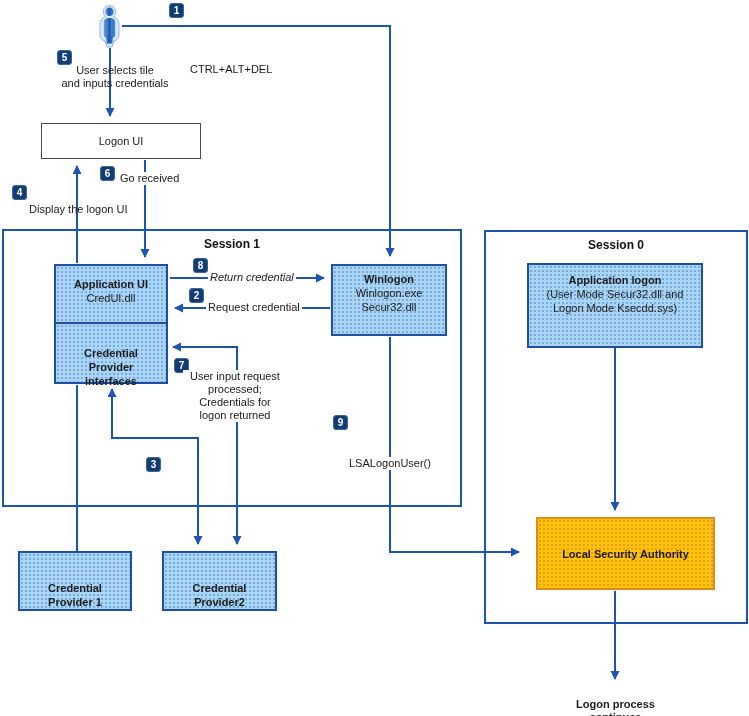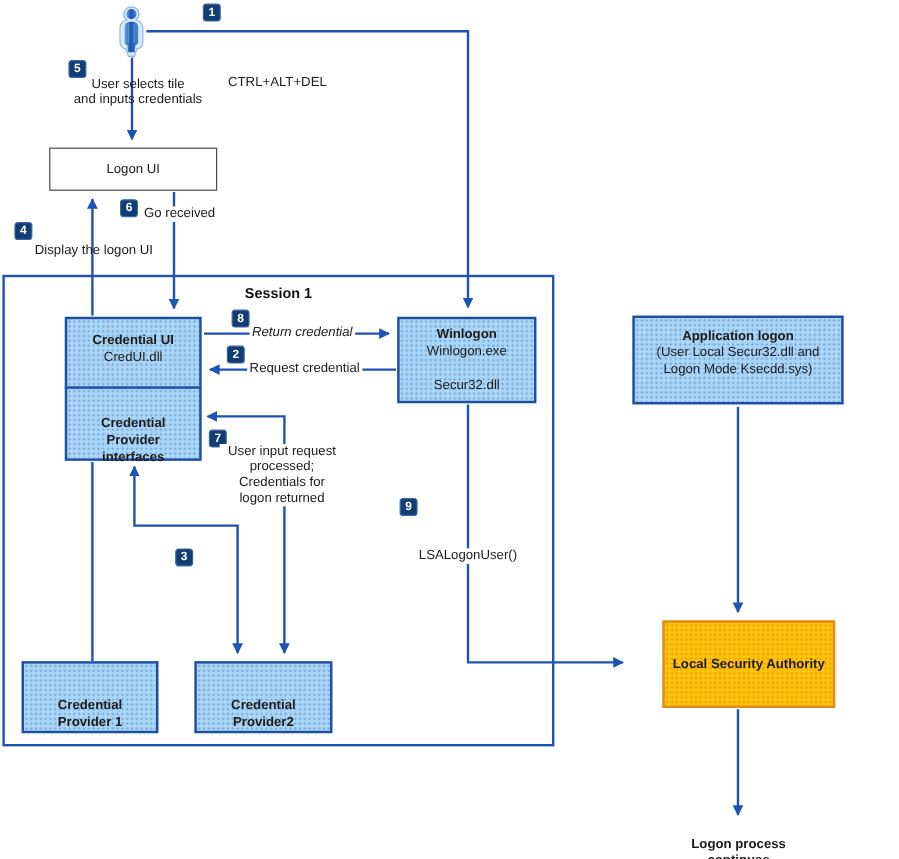--- a/index.html
+++ b/index.html
@@ -29,22 +29,25 @@
   .bold{font-weight:bold;}
   .vcenter{display:flex;align-items:center;justify-content:center;}
   #person{position:absolute;left:96px;top:5px;z-index:3;}
   .wire{stroke:#1d53b2;stroke-width:2;fill:none;}
 </style>
 </head>
 <body>
 
 <div id="stage">
 
-  <div class="session" style="left:2px;top:229px;width:460px;height:393px;">
+  <div class="session" style="left:2px;top:229px;width:460px;height:278px;">
     <div class="session-title">Session 1</div>
+  </div>
+  <div class="session" style="left:484px;top:230px;width:264px;height:394px;">
+    <div class="session-title">Session 0</div>
   </div>
 
   <svg id="wires" width="749" height="716">
     <defs>
       <marker id="arr" markerUnits="userSpaceOnUse" markerWidth="10" markerHeight="10" refX="8" refY="4.5" orient="auto-start-reverse">
         <path d="M0 0 L9 4.5 L0 9 Z" fill="#1d53b2"></path>
       </marker>
     </defs>
     <path class="wire" d="M122 26 H390 V256" marker-end="url(#arr)"></path>
     <path class="wire" d="M110 48 V116" marker-end="url(#arr)"></path>
@@ -73,58 +76,58 @@
              C6 35.4 4 33 4 30 L4 19 C4 15.6 6.1 12.7 9.6 11.5 C8.1 10.4 7.2 8.6 7.2 6.6
              C7.2 3.2 10 0.8 13.5 0.8 Z" fill="#d8eafc" stroke="#8ab6e8" stroke-width="1"></path>
     <circle cx="13.5" cy="6.8" r="4.2" fill="url(#pg)"></circle>
     <path d="M7.8 30 L7.8 17.5 C7.8 14.6 10.2 13.1 13.5 13.1 C16.8 13.1 19.2 14.6 19.2 17.5
              L19.2 30 C19.2 31.4 18.3 32.4 16.9 32.5 L16.3 38.6 L10.7 38.6 L10.1 32.5
              C8.7 32.4 7.8 31.4 7.8 30 Z" fill="url(#pg)"></path>
     <path d="M11.2 14.5 V31" stroke="#5b93d6" stroke-width="0.8"></path>
     <path d="M15.8 14.5 V31" stroke="#5b93d6" stroke-width="0.8"></path>
   </svg>
 
-  <div class="node white-node vcenter" style="left:41px;top:123px;width:140px;height:36px;">
+  <div class="node white-node vcenter" style="left:41px;top:123px;width:160px;height:36px;">
     <span>Logon UI</span>
   </div>
 
   <div class="node blue" style="left:54px;top:264px;width:114px;height:60px;padding-top:11px;">
-    <b>Credential UI</b><br>
+    <b>Application UI</b><br>
     <span>CredUI.dll</span>
   </div>
 
   <div class="node blue pre" style="left:54px;top:322px;width:114px;height:62px;padding-top:8px;font-weight:bold;">
     <span>Credential
 Provider
 interfaces</span>
   </div>
 
   <div class="node blue" style="left:331px;top:264px;width:116px;height:72px;padding-top:6px;">
     <b>Winlogon</b><br>
     <span>Winlogon.exe</span><br>
-    <span style="display:inline-block;margin-top:14px;">Secur32.dll</span>
+    <span style="display:inline-block;">Secur32.dll</span>
   </div>
 
   <div class="node blue pre" style="left:18px;top:551px;width:114px;height:60px;padding-top:14px;font-weight:bold;">
     <span>Credential
 Provider 1</span>
   </div>
 
   <div class="node blue pre" style="left:162px;top:551px;width:115px;height:60px;padding-top:14px;font-weight:bold;">
     <span>Credential
 Provider2</span>
   </div>
 
-  <div class="node blue" style="left:527px;top:263px;width:176px;height:74px;padding-top:8px;">
+  <div class="node blue" style="left:527px;top:263px;width:176px;height:85px;padding-top:8px;">
     <b>Application logon</b><br>
-    <span>(User Local Secur32.dll and</span><br>
+    <span>(User Mode Secur32.dll and</span><br>
     <span>Logon Mode Ksecdd.sys)</span>
   </div>
 
-  <div class="node gold vcenter" style="left:552px;top:517px;width:144px;height:73px;font-weight:bold;">
+  <div class="node gold vcenter" style="left:536px;top:517px;width:179px;height:73px;font-weight:bold;">
     <span>Local Security Authority</span>
   </div>
 
   <div class="badge" style="left:169px;top:3px;">1</div>
   <div class="badge" style="left:57px;top:50px;">5</div>
   <div class="badge" style="left:100px;top:166px;">6</div>
   <div class="badge" style="left:12px;top:185px;">4</div>
   <div class="badge" style="left:193px;top:258px;">8</div>
   <div class="badge" style="left:189px;top:288px;">2</div>
   <div class="badge" style="left:174px;top:358px;">7</div>

